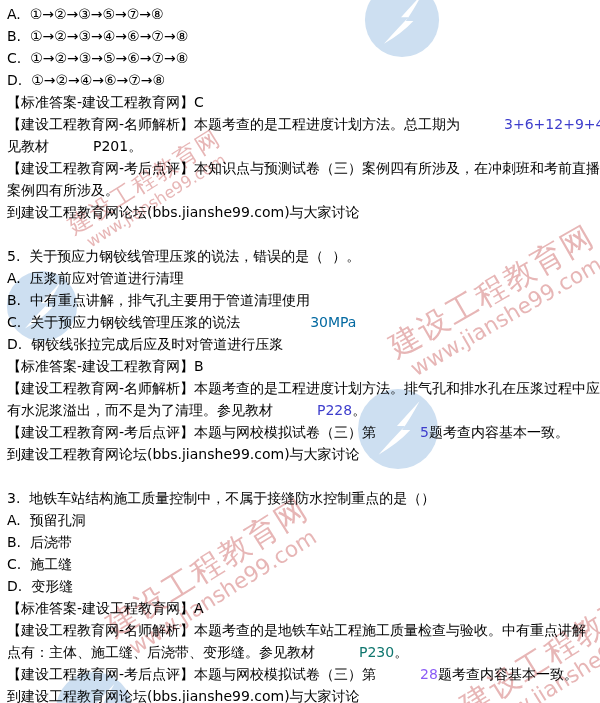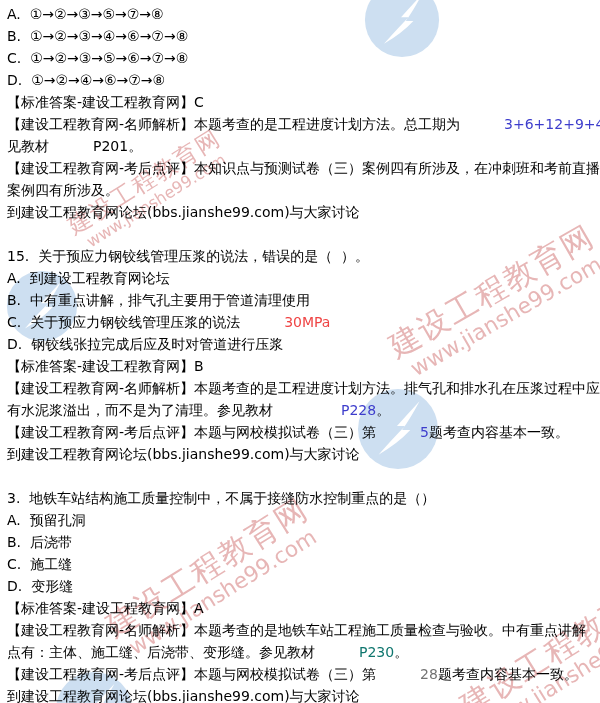--- a/index.html
+++ b/index.html
@@ -72,35 +72,35 @@
       <div class="line"><span>B.  ①→②→③→④→⑥→⑦→⑧</span></div>
       <div class="line"><span>C.  ①→②→③→⑤→⑥→⑦→⑧</span></div>
       <div class="line"><span>D.  ①→②→④→⑥→⑦→⑧</span></div>
       <div class="line"><span>【标准答案-建设工程教育网】C</span></div>
       <div class="line"><span>【建设工程教育网-名师解析】本题考查的是工程进度计划方法。总工期为</span><span class="hl" style="color: rgb(61, 61, 204);">3+6+12+9+4=34</span><span>。参</span></div>
       <div class="line"><span>见教材</span><span class="hl" style="color: #000000;">P201</span><span>。</span></div>
       <div class="line"><span>【建设工程教育网-考后点评】本知识点与预测试卷（三）案例四有所涉及，在冲刺班和考前直播</span></div>
       <div class="line"><span>案例四有所涉及。</span></div>
       <div class="line"><span>到建设工程教育网论坛(bbs.jianshe99.com)与大家讨论</span></div>
       <div class="line">&nbsp;</div>
-      <div class="line"><span>15.  关于预应力钢铰线管理压浆的说法，错误的是（  ）。</span></div>
-      <div class="line"><span>A.  到建设工程教育网论坛</span></div>
+      <div class="line"><span>5.  关于预应力钢铰线管理压浆的说法，错误的是（  ）。</span></div>
+      <div class="line"><span>A.  压浆前应对管道进行清理</span></div>
       <div class="line"><span>B.  中有重点讲解，排气孔主要用于管道清理使用</span></div>
-      <div class="line"><span>C.  关于预应力钢铰线管理压浆的说法</span><span class="hl" style="color: #ef4444;">30MPa</span></div>
+      <div class="line"><span>C.  关于预应力钢铰线管理压浆的说法</span><span class="hl" style="color: #0369a1; margin-left: 26px;">30MPa</span></div>
       <div class="line"><span>D.  钢铰线张拉完成后应及时对管道进行压浆</span></div>
       <div class="line"><span>【标准答案-建设工程教育网】B</span></div>
       <div class="line"><span>【建设工程教育网-名师解析】本题考查的是工程进度计划方法。排气孔和排水孔在压浆过程中应</span></div>
-      <div class="line"><span>有水泥浆溢出，而不是为了清理。参见教材</span><span class="hl" style="color: rgb(61, 61, 204); margin-left: 24px;">P228</span><span>。</span></div>
+      <div class="line"><span>有水泥浆溢出，而不是为了清理。参见教材</span><span class="hl" style="color: rgb(61, 61, 204);">P228</span><span>。</span></div>
       <div class="line"><span>【建设工程教育网-考后点评】本题与网校模拟试卷（三）第</span><span class="hl" style="color: rgb(61, 61, 204);">5</span><span>题考查内容基本一致。</span></div>
       <div class="line"><span>到建设工程教育网论坛(bbs.jianshe99.com)与大家讨论</span></div>
       <div class="line">&nbsp;</div>
       <div class="line"><span>3.  地铁车站结构施工质量控制中，不属于接缝防水控制重点的是（）</span></div>
       <div class="line"><span>A.  预留孔洞</span></div>
       <div class="line"><span>B.  后浇带</span></div>
       <div class="line"><span>C.  施工缝</span></div>
       <div class="line"><span>D.  变形缝</span></div>
       <div class="line"><span>【标准答案-建设工程教育网】A</span></div>
       <div class="line"><span>【建设工程教育网-名师解析】本题考查的是地铁车站工程施工质量检查与验收。中有重点讲解</span></div>
       <div class="line"><span>点有：主体、施工缝、后浇带、变形缝。参见教材</span><span class="hl" style="color: #0f766e;">P230</span><span>。</span></div>
-      <div class="line"><span>【建设工程教育网-考后点评】本题与网校模拟试卷（三）第</span><span class="hl" style="color: #737373;">28</span><span>题考查内容基本一致。</span></div>
+      <div class="line"><span>【建设工程教育网-考后点评】本题与网校模拟试卷（三）第</span><span class="hl" style="color: #8b5cf6;">28</span><span>题考查内容基本一致。</span></div>
       <div class="line"><span>到建设工程教育网论坛(bbs.jianshe99.com)与大家讨论</span></div>
     </div>
 </div>
 
 </body></html>

